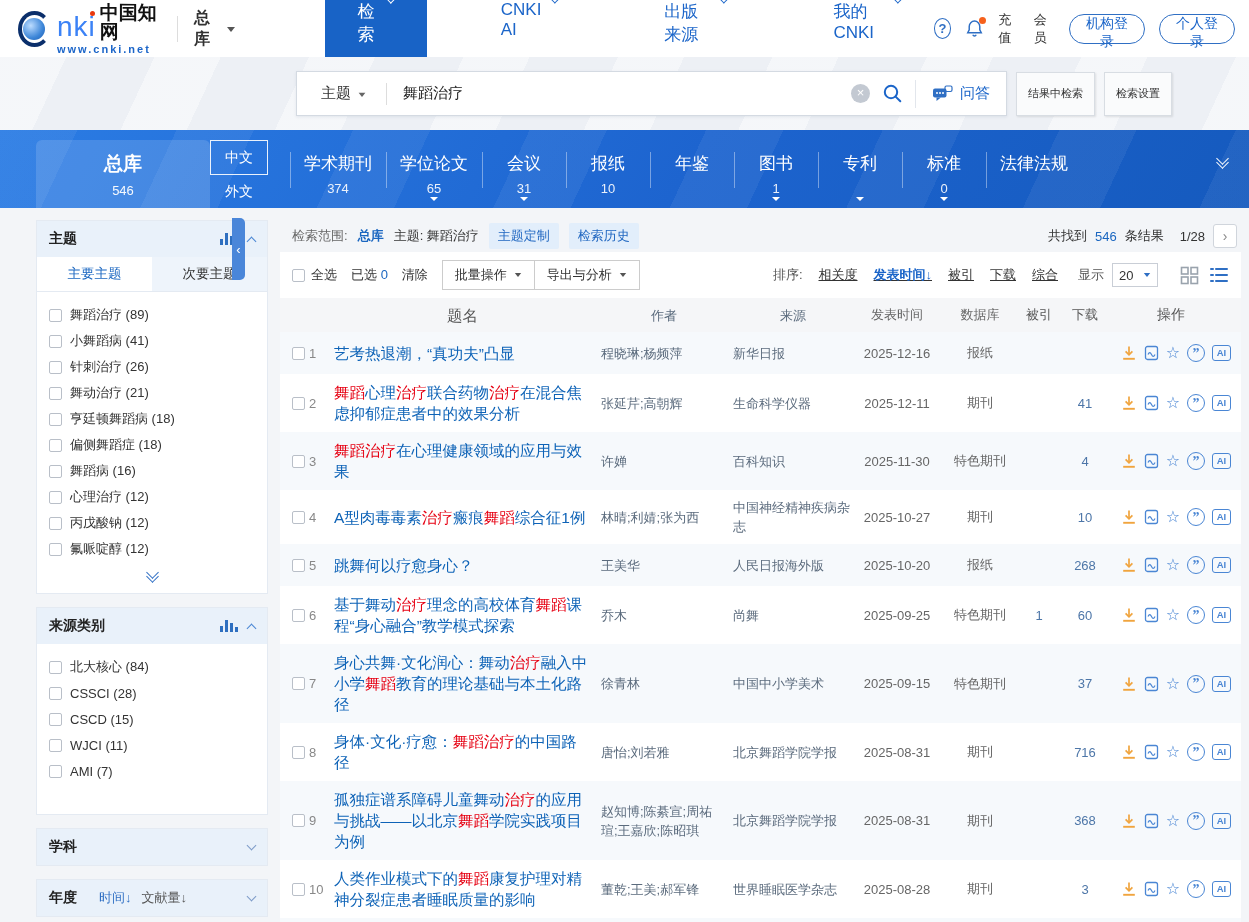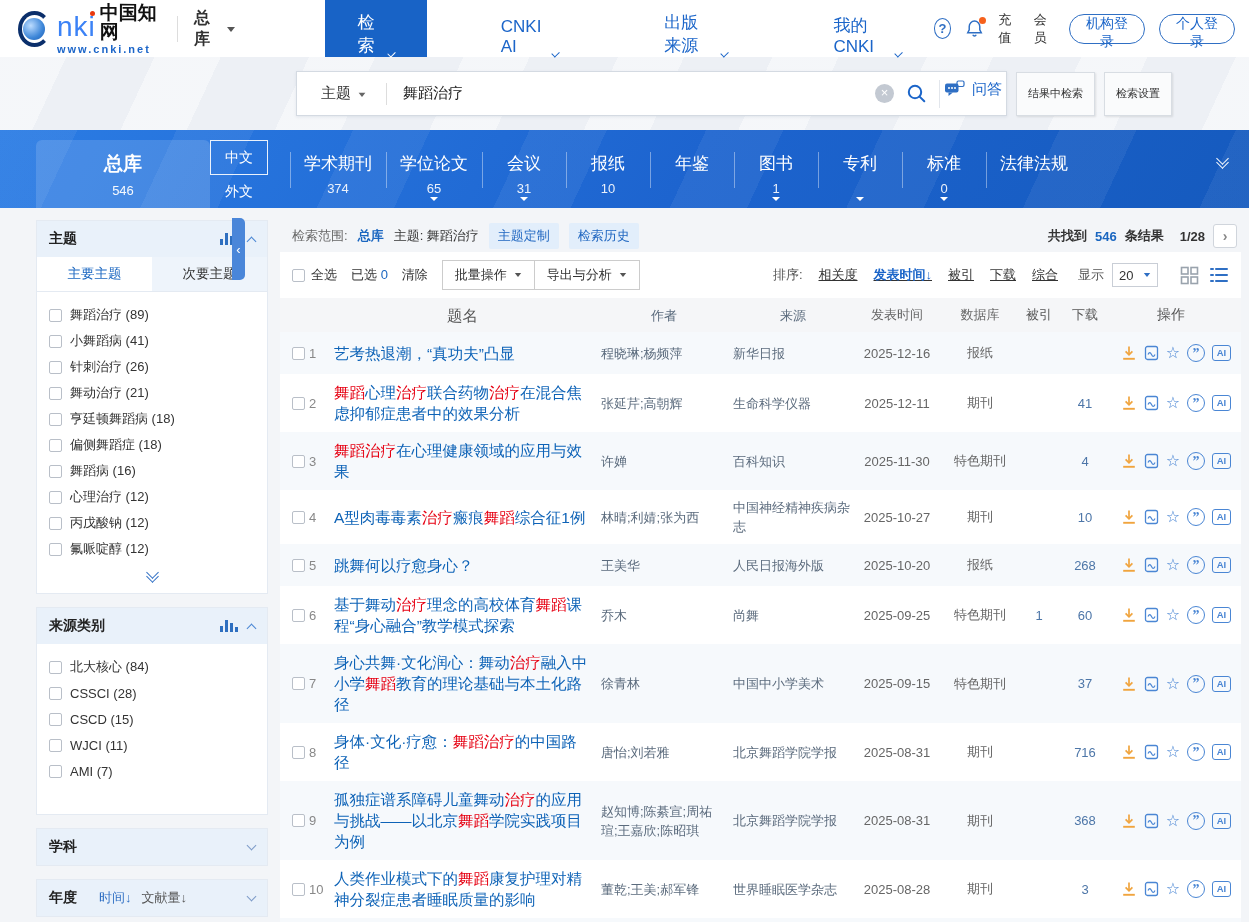--- a/index.html
+++ b/index.html
@@ -15,42 +15,42 @@
   .logo-text { margin-left:6px; line-height:1; }
   .logo-row1 { display:flex; align-items:flex-end; }
   .logo-latin { font-weight:normal; font-size:28px; color:#3b82f6; letter-spacing:1px; position:relative; }
   .logo-latin::after { content:""; position:absolute; right:1px; top:-2px; width:5px; height:5px; border-radius:50%; background:#e8380d; }
   .logo-cn { font-family:"Liberation Serif","DejaVu Serif",serif; font-weight:bold; font-size:19px; color:#111; margin-left:4px; }
   .logo-site { color:#1b65c9; font-weight:bold; font-size:11px; letter-spacing:2px; margin-top:3px; }
   .topdiv { width:1px; height:26px; background:#ddd; margin:0 16px 0 14px; }
   .zongku { display:flex; align-items:center; gap:6px; font-size:16px; color:#333; font-weight:bold; cursor:pointer; }
   .tri { width:0; height:0; border:4px solid transparent; border-top:5px solid #555; margin-top:5px; }
   .mainnav { display:flex; align-items:stretch; height:57px; margin-left:48px; }
-  .nav-item { display:flex; align-items:flex-end; gap:8px; padding:0 32px; font-size:17px; color:#1b65c9; cursor:pointer;margin-left:42px; }
+  .nav-item { display:flex; align-items:flex-start; gap:8px; padding:0 32px; font-size:17px; color:#1b65c9; cursor:pointer;margin-left:42px; }
   .nav-item.active { background:#1863c6; color:#fff; }
   .chev { display:inline-block; width:7px; height:7px; border-right:1.7px solid currentColor; border-bottom:1.7px solid currentColor; }
   .chev.down { transform:rotate(45deg); margin-top:-4px; }
   .chev.up { transform:rotate(-135deg); margin-top:4px; }
   .top-right { margin-left:auto; display:flex; align-items:center; gap:14px; padding-right:14px; }
   .help-icon { width:21px; height:21px; border:1.6px solid #2f6fc4; border-radius:50%; color:#2f6fc4; font-weight:bold; font-size:13px; display:flex; align-items:center; justify-content:center; cursor:pointer; }
   .bell-wrap { position:relative; cursor:pointer; display:flex; }
   .bell-dot { position:absolute; right:-2px; top:-2px; width:7px; height:7px; border-radius:50%; background:#f6611c; }
   .toplink { font-size:13px; color:#333; cursor:pointer; text-decoration:none; }
   .login-btn { height:30px; padding:0 14px; border:1px solid #2f6fc4; border-radius:16px; background:#fff; color:#1b65c9; font-size:14px; cursor:pointer; }
 
   
   .searchband { height:73px; background:#edf0f5; background-image:repeating-linear-gradient(115deg, rgba(255,255,255,.45) 0 60px, rgba(237,240,245,0) 60px 140px); display:flex; align-items:center; }
   .searchbox { margin-left:296px; width:711px; height:45px; background:#fff; border:1px solid #d4dae2; box-shadow:0 1px 3px rgba(60,80,120,.10); display:flex; align-items:center; }
   .field-sel { display:flex; align-items:center; gap:7px; padding:0 20px 0 24px; font-size:15px; color:#333; cursor:pointer; }
   .field-sel .tri { border-top-color:#666; transform:scale(.85); }
   .vdiv { width:1px; height:22px; background:#ddd; }
   .search-input { flex:1; border:none; outline:none; font-size:15px; color:#222; padding:0 12px 0 16px; font-family:inherit; min-width:0; }
   .clear-btn { width:19px; height:19px; border-radius:50%; background:#c3c9d2; color:#fff; font-size:13px; line-height:18px; text-align:center; cursor:pointer; flex:none; }
   .mag { margin:0 12px; cursor:pointer; display:flex; flex:none; }
-  .qa { display:flex; align-items:flex-start; gap:7px; padding:0 4px; border-left:1px solid #e2e6ec; height:28px; color:#1b65c9; font-size:15px; cursor:pointer; flex:none; }
+  .qa { display:flex; align-items:center; gap:7px; padding:0 16px; border-left:1px solid #e2e6ec; height:28px; color:#1b65c9; font-size:15px; cursor:pointer; flex:none; }
   .gray-btn { margin-left:9px; height:44px; padding:0 11px; background:#fafbfc; border:1px solid #d8dde3; box-shadow:1px 1px 2px rgba(0,0,0,.10); font-size:11px; color:#333; cursor:pointer; }
 
   
   .dbbar { height:78px; background:linear-gradient(120deg,#2b7ce4 0%,#1d64cf 55%,#155abe 100%); position:relative; display:flex; color:#fff; }
   .dbbar::before { content:""; position:absolute; inset:0; background:repeating-linear-gradient(115deg, rgba(255,255,255,.06) 0 70px, transparent 70px 160px); pointer-events:none; }
   .db-main { margin:10px 0 0 36px; width:174px; background:rgba(255,255,255,.14); border-radius:6px 6px 0 0; text-align:center; cursor:pointer; position:relative; z-index:1; }
   .db-main-label { font-size:19px; font-weight:bold; margin-top:11px; }
   .db-main-count { font-size:13px; margin-top:6px; opacity:.95; }
   .lang-col { margin-top:10px; width:58px; display:flex; flex-direction:column; z-index:1; }
   .lang { flex:1; display:flex; align-items:center; justify-content:center; font-size:14px; cursor:pointer; }
@@ -86,21 +86,21 @@
   .ys { color:#555; cursor:pointer; }
   .ys.blue { color:#2f6fc4;text-align:right; }
   .panel-head .head-chev { margin-left:auto; color:#7d9bc8; }
 
   
   .content { flex:1; margin-left:12px; display:flex; flex-direction:column; min-width:0; }
   .crumbrow { height:32px; display:flex; align-items:center; gap:10px; font-size:13px; color:#666; padding:0 4px 0 12px; }
   .crumb-scope { color:#1a66c0; font-weight:bold; }
   .crumb-topic { color:#333; }
   .chip { background:#e2eefb; color:#1f66c0; padding:4px 9px; font-size:13px; border-radius:2px; cursor:pointer; }
-  .crumb-right { margin-left:auto; display:flex; align-items:center; gap:8px; color:#333;font-weight:bold; }
+  .crumb-right { margin-left:auto; display:flex; align-items:center; gap:8px; color:#333; }
   .found-num { color:#1a66c0; }
   .pageno { margin-left:8px; }
   .next-btn { width:24px; height:24px; border:1px solid #d0d5dc; background:#fff; border-radius:3px; color:#888; font-size:14px; display:flex; align-items:center; justify-content:center; cursor:pointer; }
 
   .resultcard { background:#fff; flex:1; display:flex; flex-direction:column; min-height:0; }
   .toolbar { height:46px; display:flex; align-items:center; padding:0 12px; font-size:13px; color:#333; }
   .toolbar .cb { margin-right:6px; }
   .tb-item { margin-right:14px; cursor:pointer; white-space:nowrap; }
   .sel-num { color:#1a66c0; }
   .tb-btn { height:30px; padding:0 12px; background:#fff; border:1px solid #ccc; font-size:13px; color:#333; display:flex; align-items:center; gap:7px; cursor:pointer; }

